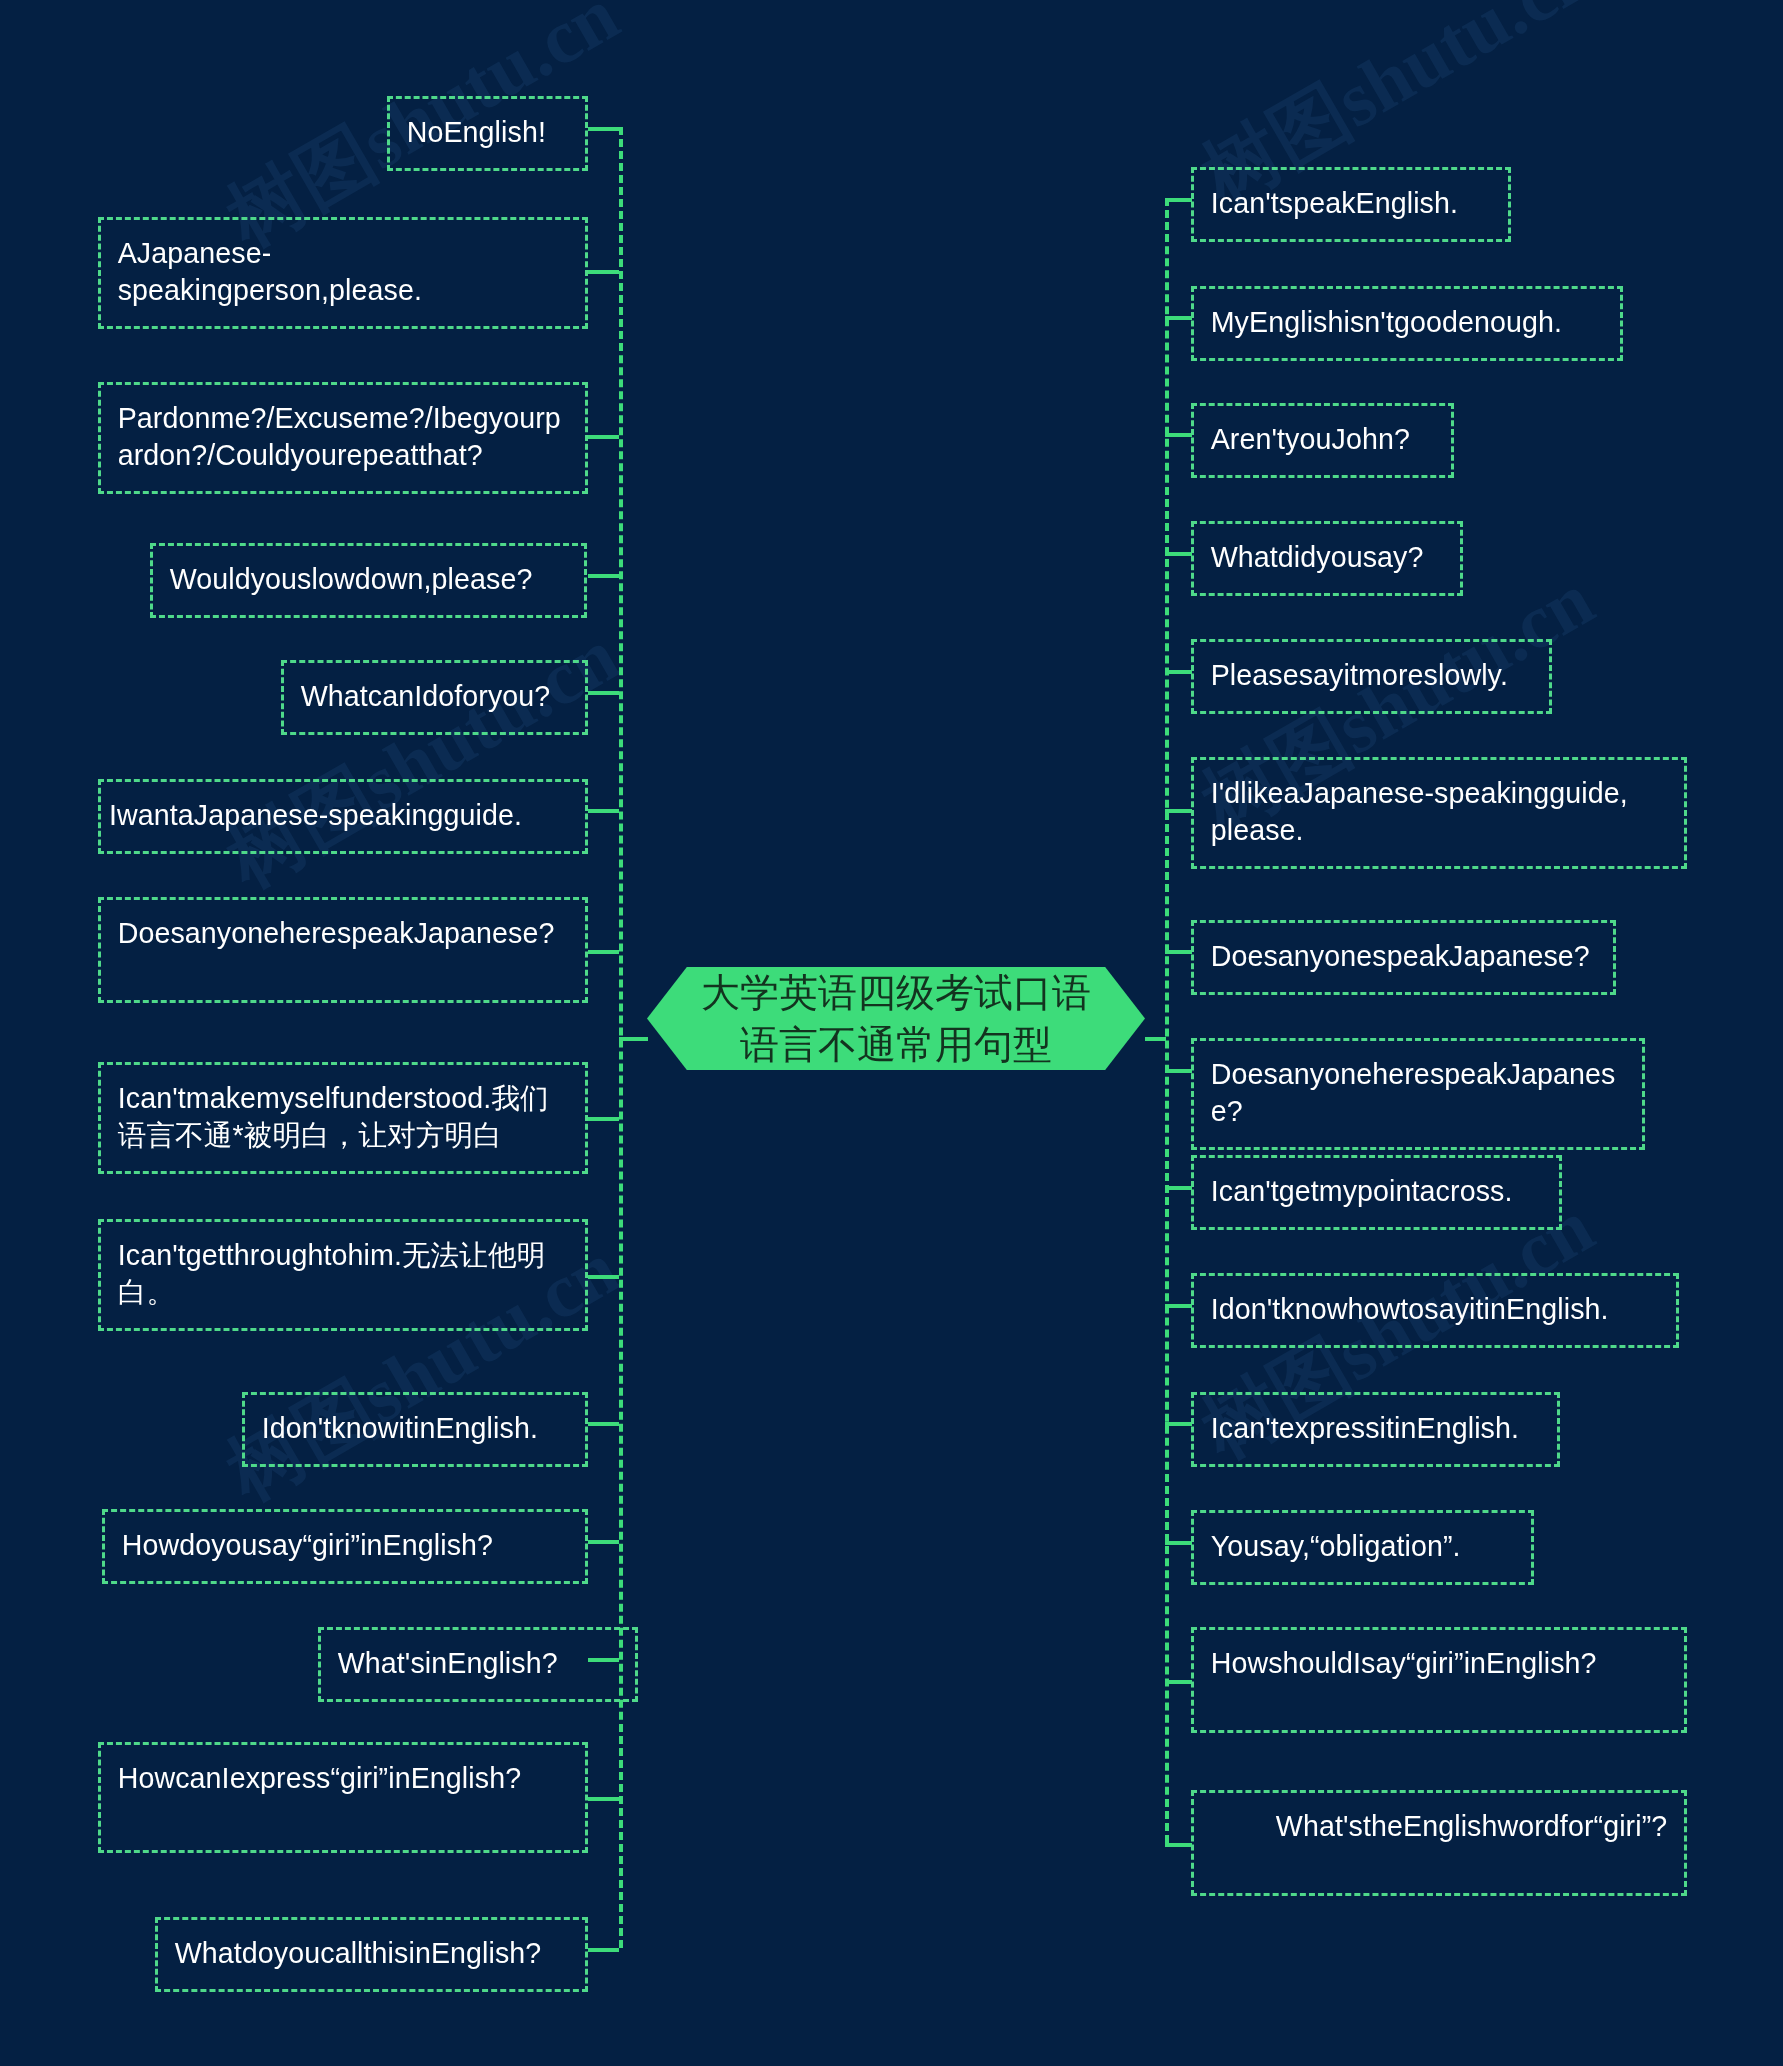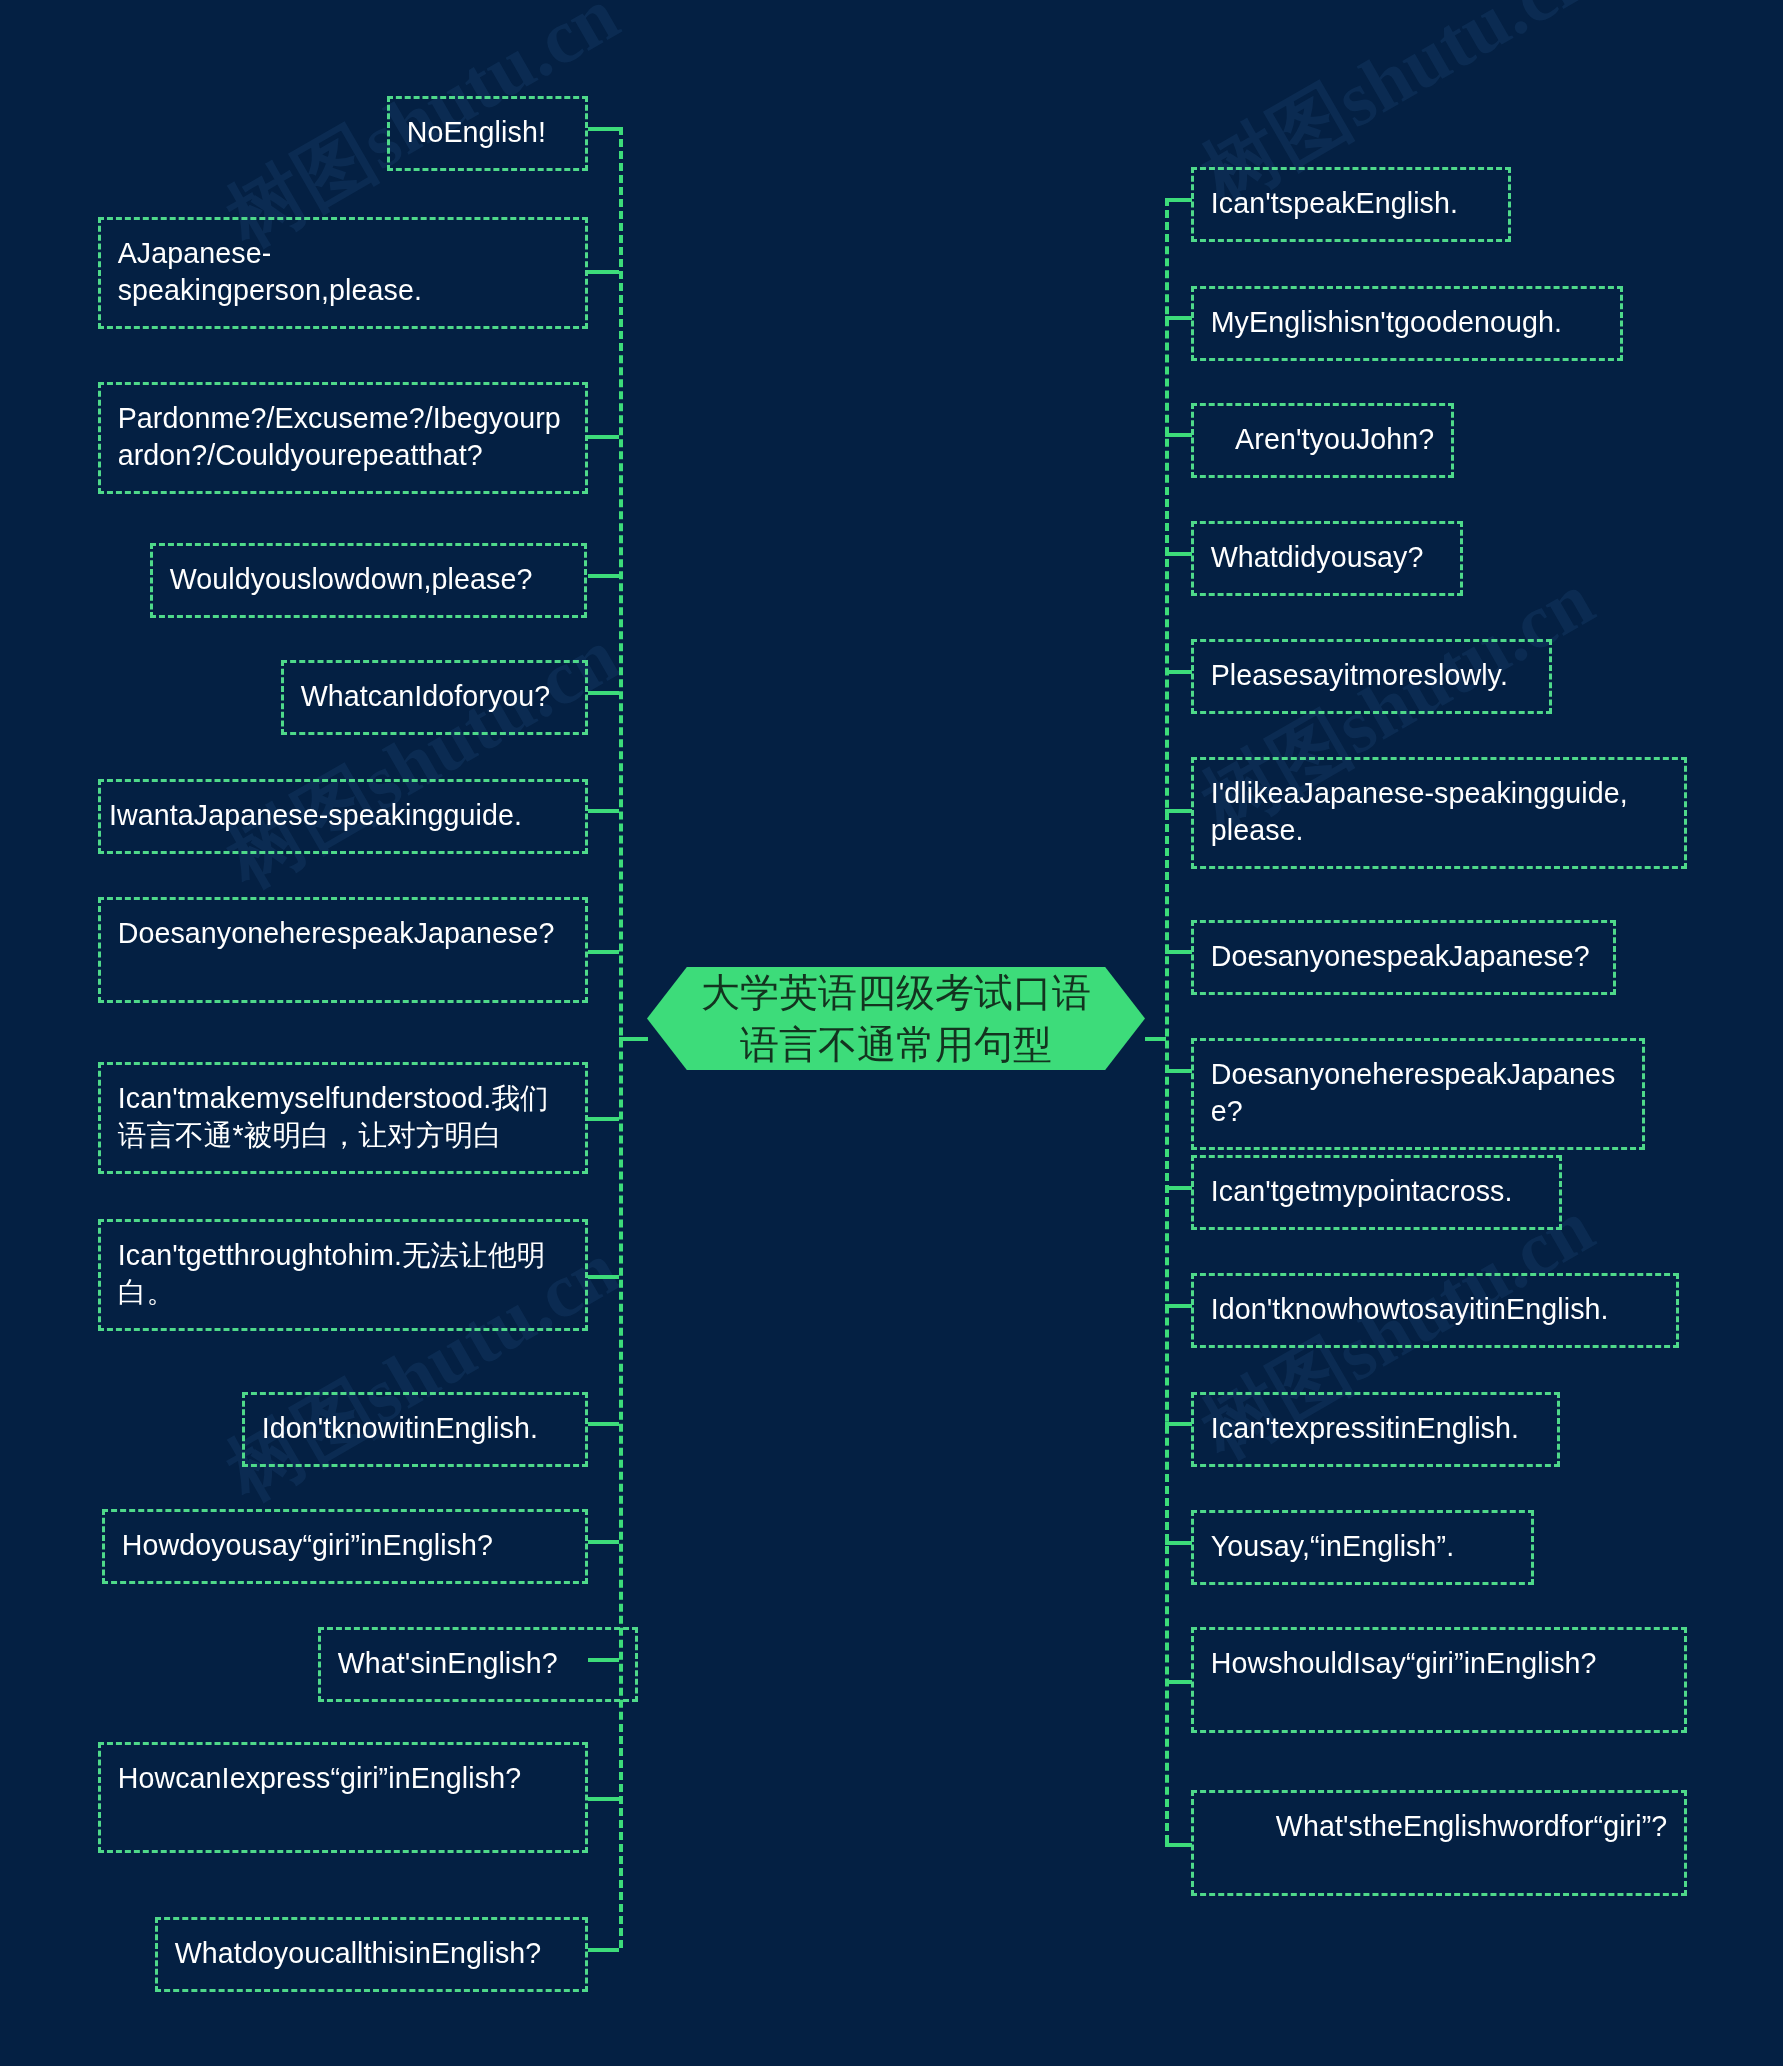--- a/index.html
+++ b/index.html
@@ -139,28 +139,28 @@
       <div class="node c" style="left: 155px; top: 1917px; width: 433px; min-height: 61px;">WhatdoyoucallthisinEnglish?</div>
     </div>
 
   <div id="center">
     <span>大学英语四级考试口语语言不通常用句型</span>
   </div>
 
   <div id="right-nodes">
       <div class="node l" style="left: 1191px; top: 167px; width: 320px; min-height: 61px;">Ican'tspeakEnglish.</div>
       <div class="node l" style="left: 1191px; top: 286px; width: 432px; min-height: 61px;">MyEnglishisn'tgoodenough.</div>
-      <div class="node l" style="left: 1191px; top: 403px; width: 263px; min-height: 61px; text-align: right;">Aren'tyouJohn?</div>
+      <div class="node l" style="left: 1191px; top: 403px; width: 263px; min-height: 61px;">Aren'tyouJohn?</div>
       <div class="node l" style="left: 1191px; top: 521px; width: 272px; min-height: 61px;">Whatdidyousay?</div>
       <div class="node l" style="left: 1191px; top: 639px; width: 361px; min-height: 61px;">Pleasesayitmoreslowly.</div>
       <div class="node l" style="left: 1191px; top: 757px; width: 496px; min-height: 106px;">I'dlikeaJapanese-speakingguide, please.</div>
       <div class="node l" style="left: 1191px; top: 920px; width: 425px; min-height: 61px;">DoesanyonespeakJapanese?</div>
       <div class="node l" style="left: 1191px; top: 1038px; width: 454px; min-height: 61px;">DoesanyoneherespeakJapanese?</div>
       <div class="node l" style="left: 1191px; top: 1155px; width: 371px; min-height: 61px;">Ican'tgetmypointacross.</div>
       <div class="node l" style="left: 1191px; top: 1273px; width: 488px; min-height: 61px;">Idon'tknowhowtosayitinEnglish.</div>
       <div class="node l" style="left: 1191px; top: 1392px; width: 369px; min-height: 61px;">Ican'texpressitinEnglish.</div>
-      <div class="node l" style="left: 1191px; top: 1510px; width: 343px; min-height: 61px;">Yousay,“inEnglish”.</div>
+      <div class="node l" style="left: 1191px; top: 1510px; width: 343px; min-height: 61px;">Yousay,“obligation”.</div>
       <div class="node l" style="left: 1191px; top: 1627px; width: 496px; min-height: 106px;">HowshouldIsay“giri”inEnglish?</div>
       <div class="node l" style="left: 1191px; top: 1790px; width: 496px; min-height: 106px; text-align: right;">What'stheEnglishwordfor“giri”?</div>
     </div>
 
 </div>
 
 
 </body></html>

